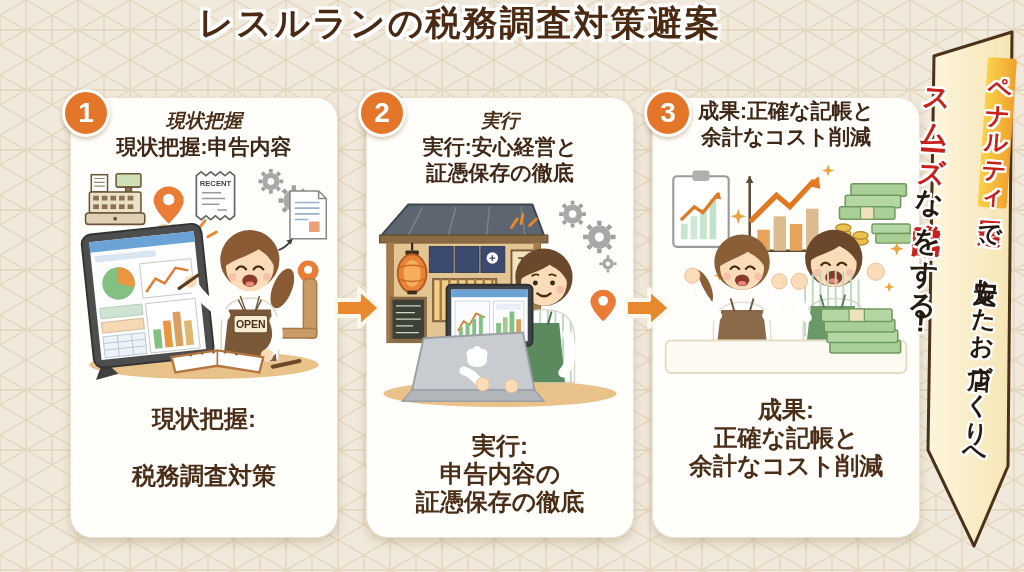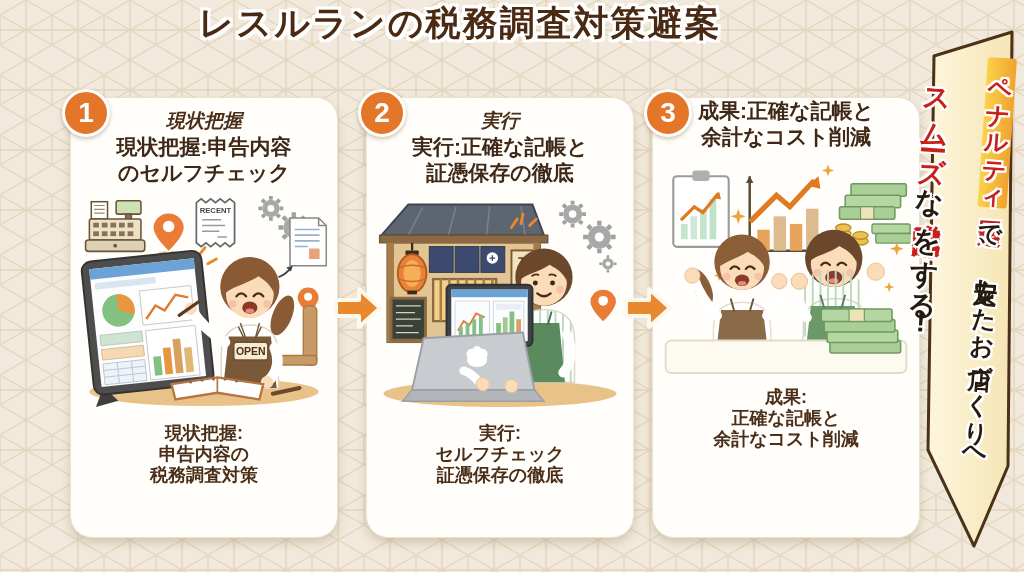--- a/index.html
+++ b/index.html
@@ -46,22 +46,22 @@
   .tagline {
     margin-top:10px;
     font-size:19px; font-weight:bold; color:#4b2e18;font-style:italic;
   }
   .heading {
     margin-top:0;
     font-size:21px; font-weight:bold; color:#3f2817; line-height:1.25;
   }
   .illus { display:block; margin:2px auto 0 auto; }
   .caption {
-    margin-top:8px;
-    font-size:18px; font-weight:bold; color:#4b2e18; line-height:1.18;
+    margin-top:17px;
+    font-size:24px; font-weight:bold; color:#4b2e18; line-height:1.18;
   }
 
   
   .flow-arrow { position:absolute; top:286px; z-index:4; }
   .flow-arrow.a1 { left:333px; }
   .flow-arrow.a2 { left:623px; }
 
   
   .banner { position:absolute; left:916px; top:14px; width:106px; height:556px; z-index:5; }
   .banner svg { position:absolute; inset:0; }
@@ -102,21 +102,20 @@
   <rect width="1024" height="572" fill="url(#asanoha)"></rect>
 </svg>
 
 <div class="title">レスルランの税務調査対策避案</div>
 
 <div class="panel p1">
   <div class="step-circle">1</div>
   <div class="tagline">現状把握</div>
   <div class="heading">
     <span>現状把握:申告内容</span><br>
-    <span>のセルフチェック</span>
   </div>
 
   <svg class="illus" width="256" height="226" viewBox="0 0 268 228">
     <ellipse cx="134" cy="208" rx="120" ry="15" fill="#e9c28a"></ellipse>
 
     <g stroke="#6b5436" stroke-width="1.6">
       <rect x="42" y="8" width="26" height="14" rx="2" fill="#cfe0b5"></rect>
       <rect x="52" y="22" width="6" height="5" fill="#8a7354"></rect>
       <rect x="16" y="9" width="17" height="18" fill="#fff"></rect>
       <path d="M19,13 h11 M19,17 h11 M19,21 h11" stroke="#9a8a6a" stroke-width="1.2"></path>
@@ -245,30 +244,30 @@
           <circle cx="144" cy="195" r="1.4"></circle>
           <circle cx="156" cy="195" r="1.4"></circle>
           <circle cx="168" cy="197" r="1.4"></circle>
         </g>
       <path d="M206,210 L234,204" stroke="#6b4a2a" stroke-width="4.2" stroke-linecap="round"></path>
     </g>
   </svg>
 
   <div class="caption">
     <span>現状把握:</span><br>
-    <span>申告内容の</span><br>
+    <br>
     <span>税務調査対策</span>
   </div>
 </div>
 
 <div class="panel p2">
   <div class="step-circle">2</div>
   <div class="tagline">実行</div>
   <div class="heading">
-    <span>実行:正確な記帳と</span><br>
+    <span>実行:安心経営と</span><br>
     <span>証憑保存の徹底</span>
   </div>
 
   <svg class="illus" width="256" height="226" viewBox="0 0 268 228">
     <defs>
       <clipPath id="p2body">
           <path d="M148,152 q0,-30 32,-30 q32,0 32,30 l0,46 -64,0 z"></path>
         </clipPath>
     </defs>
     <ellipse cx="134" cy="210" rx="122" ry="14" fill="#e9c28a"></ellipse>
@@ -397,21 +396,21 @@
 
     <g>
       <path d="M112,198 q-8,-10 -16,-12" stroke="#fff" stroke-width="9" fill="none" stroke-linecap="round"></path>
       <circle cx="116" cy="200" r="7" fill="#fbdcb8" stroke="#e8bd93"></circle>
       <circle cx="146" cy="202" r="7" fill="#fbdcb8" stroke="#e8bd93"></circle>
     </g>
   </svg>
 
   <div class="caption">
     <span>実行:</span><br>
-    <span>セルフチェック</span><br>
+    <span>申告内容の</span><br>
     <span>証憑保存の徹底</span>
   </div>
 </div>
 
 <div class="panel p3">
   <div class="step-circle">3</div>
   <div class="heading">
     <span>成果:正確な記帳と</span><br>
     <span>余計なコスト削減</span>
   </div>

